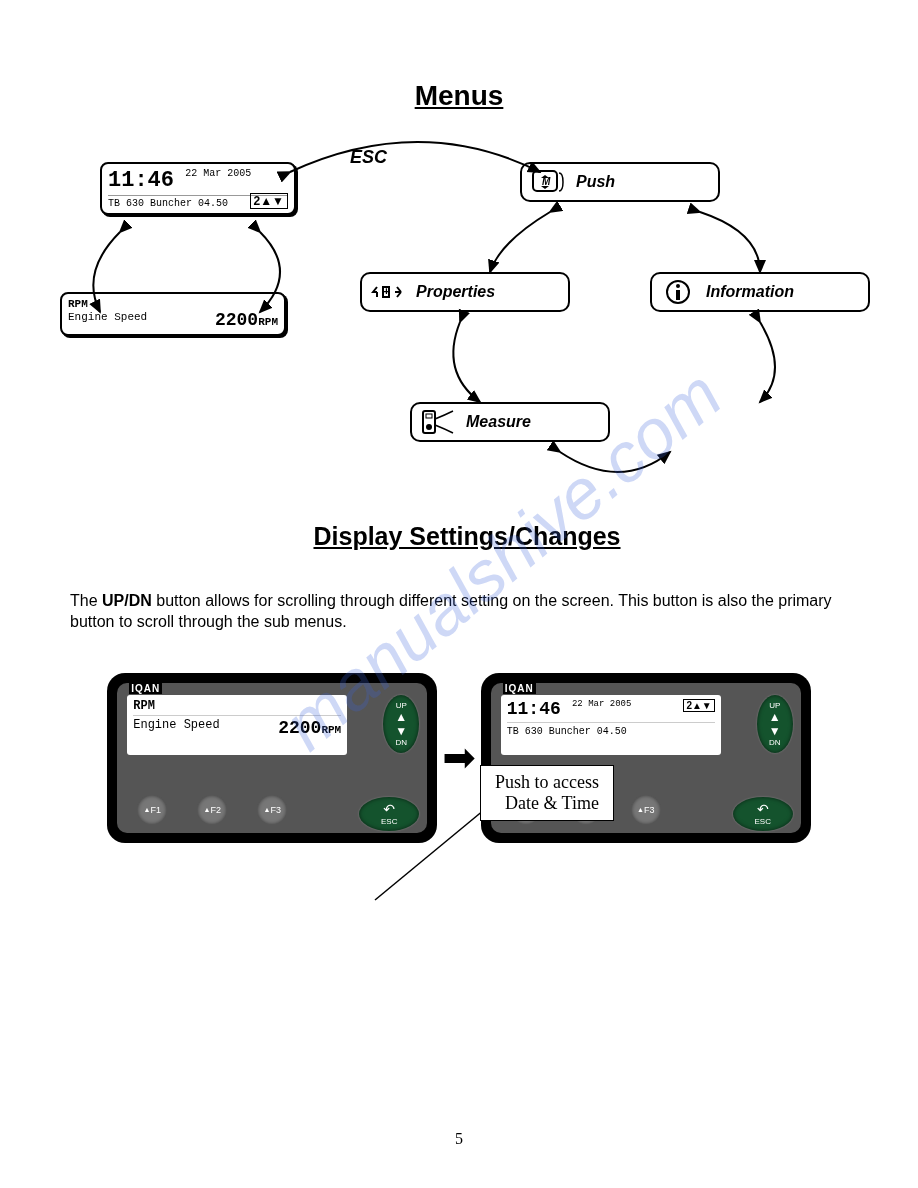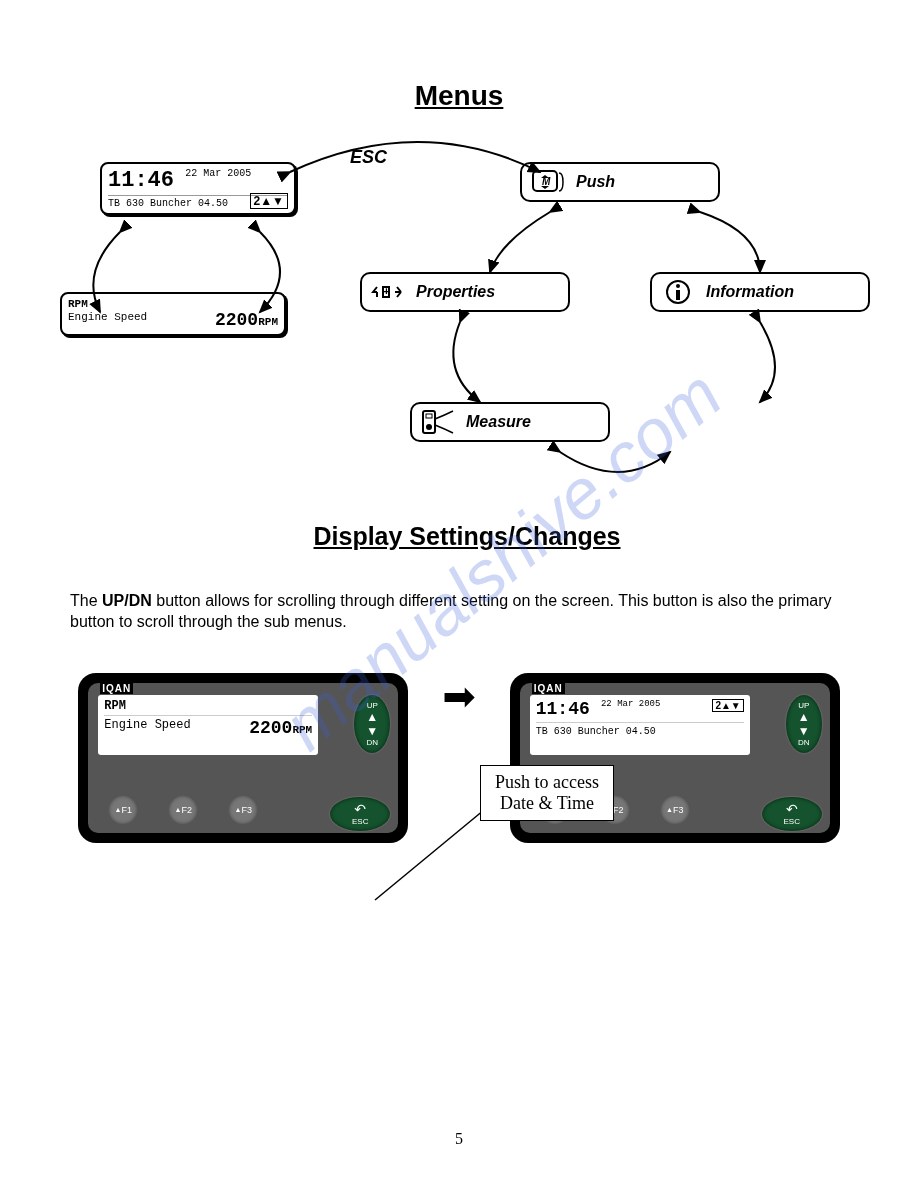--- a/index.html
+++ b/index.html
@@ -94,29 +94,29 @@
     font-size: 16px;
     margin: 0 70px 40px 70px;
     line-height: 1.3;
   }
   .callout-box {
     position: absolute;
     border: 1.5px solid #000;
     background: #fff;
     font-family: "Times New Roman", serif;
     font-size: 18px;
-    text-align: center;
+    text-align: right;
     padding: 6px 14px;
     z-index: 3;
   }
   .device-row {
     display: flex;
-    align-items: flex-start;
+    align-items: center;
     justify-content: center;
-    gap: 34px;
+    gap: 5px;
     margin-top: 20px;
     position: relative;
   }
   .device {
     width: 330px;
     height: 170px;
     background: #000;
     border-radius: 18px;
     position: relative;
     overflow: hidden;

